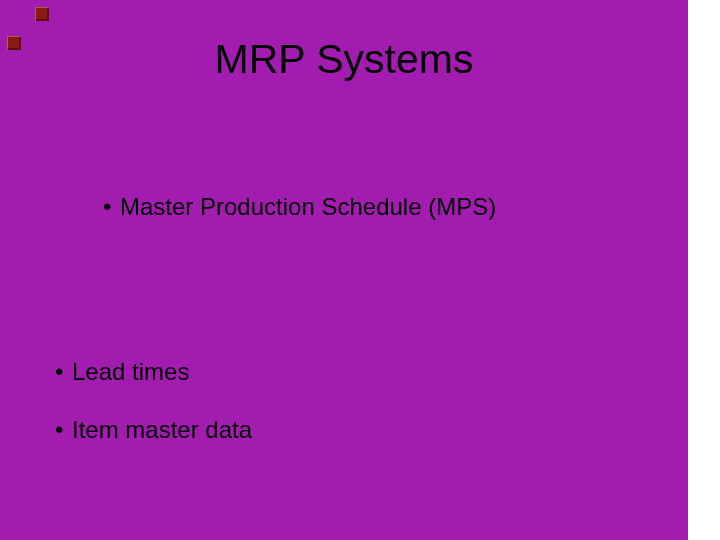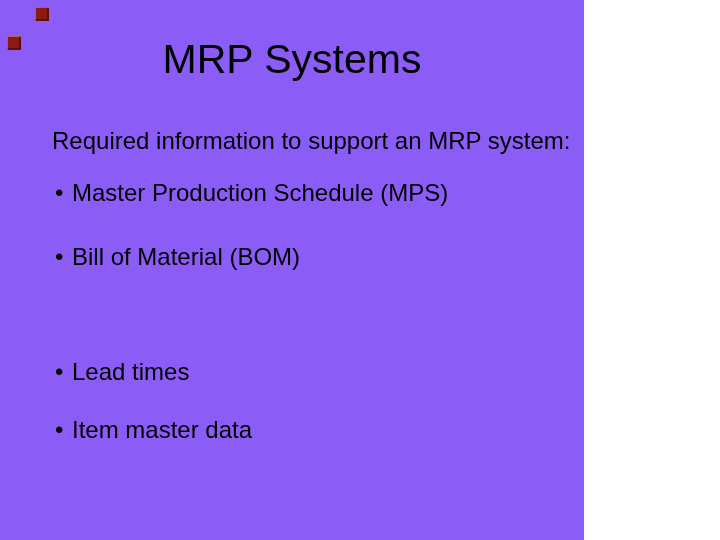--- a/index.html
+++ b/index.html
@@ -1,19 +1,19 @@
 <!DOCTYPE html>
 <html><head>
 <meta charset="utf-8">
 <style>
   html,body{margin:0;padding:0;background:#ffffff;}
   .slide{
     position:relative;
-    width:584px;height:540px;
-    background:#8b5cf6;
+    width:688px;height:540px;
+    background:#a21caf;
     color:#000000;
     font-family:"Liberation Sans", sans-serif;
     overflow:hidden;
   }
   .accent-sq{
     position:absolute;
     width:14px;height:14px;
     box-shadow: inset 1px 1px 0 rgba(255,255,255,0.30),
                 inset -2px -2px 0 rgba(0,0,0,0.35);
   }
@@ -40,45 +40,41 @@
     position:absolute;
     left:55px;
     font-size:24px;
     line-height:1;
     white-space:nowrap;
   }
   .bullet-line .marker{
     display:inline-block;
     width:17px;
   }
-  .b0{top:181px;}
+  .b0{top:195px;margin-left:48px;}
   .b1{top:245px;}
   .b2{top:302px;}
   .b3{top:360px;}
   .b4{top:418px;}
 </style>
 </head>
 <body>
 
 <div class="slide">
 
   <div class="accent-sq pos-a" style="background: rgb(139, 26, 18);"></div>
   <div class="accent-sq pos-b" style="background: rgb(139, 26, 18);"></div>
 
   <h1 class="slide-title">MRP Systems</h1>
 
-  <div class="intro-line">Required information to support an MRP system:</div>
 
   <div class="bullet-line b0">
     <span class="marker">•</span><span>Master Production Schedule (MPS)</span>
   </div>
 
-  <div class="bullet-line b1">
-    <span class="marker">•</span><span>Bill of Material (BOM)</span>
-  </div>
 
 
   <div class="bullet-line b4">
     <span class="marker">•</span><span>Item master data</span>
   </div>
 
   <div class="bullet-line b3">
     <span class="marker">•</span><span>Lead times</span>
   </div>
 

